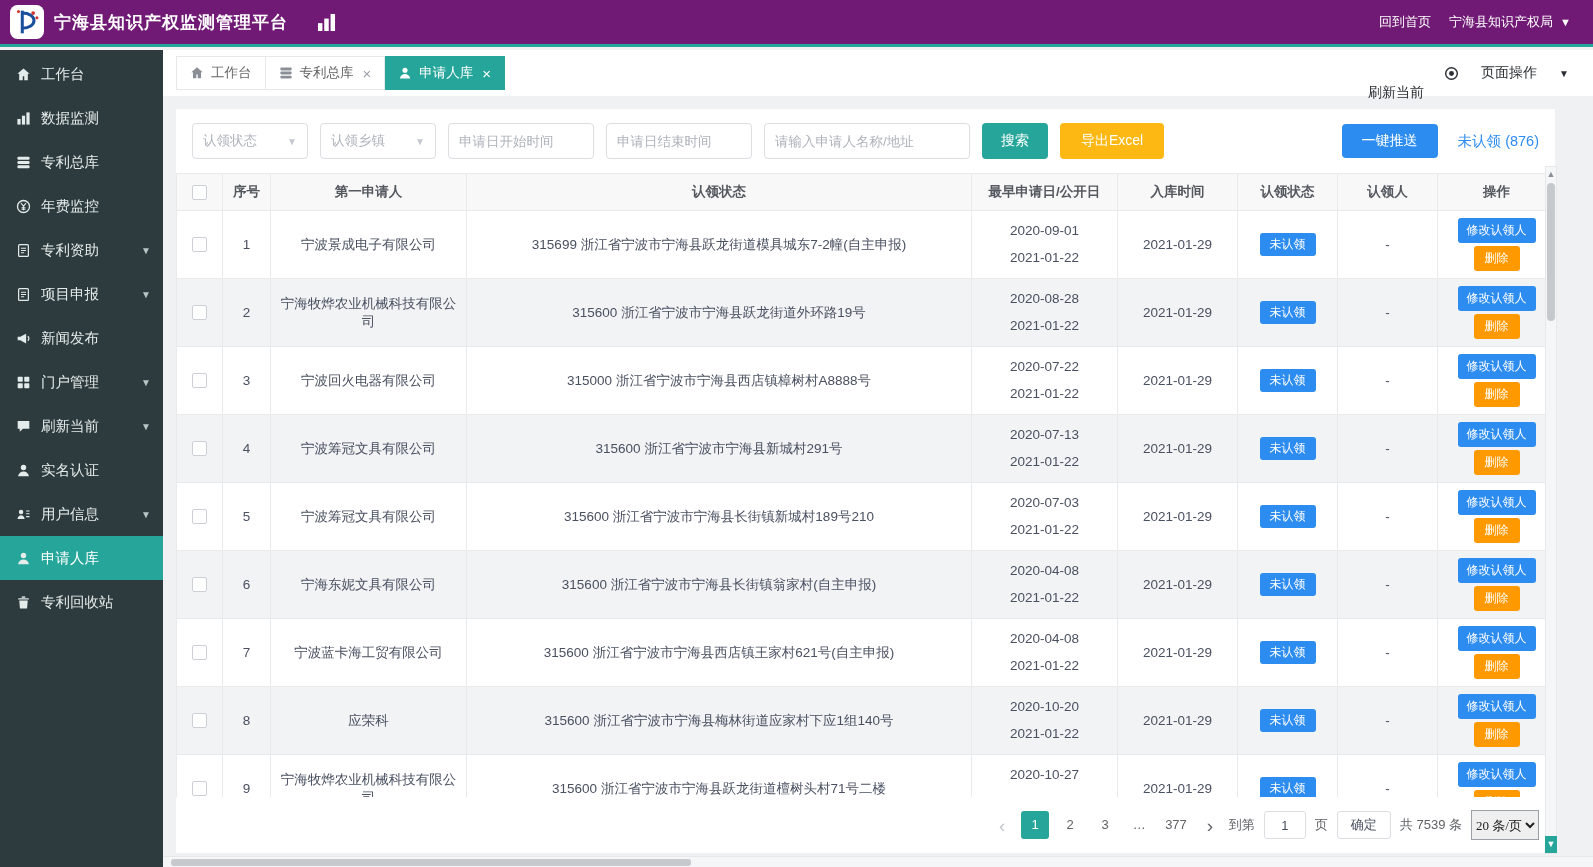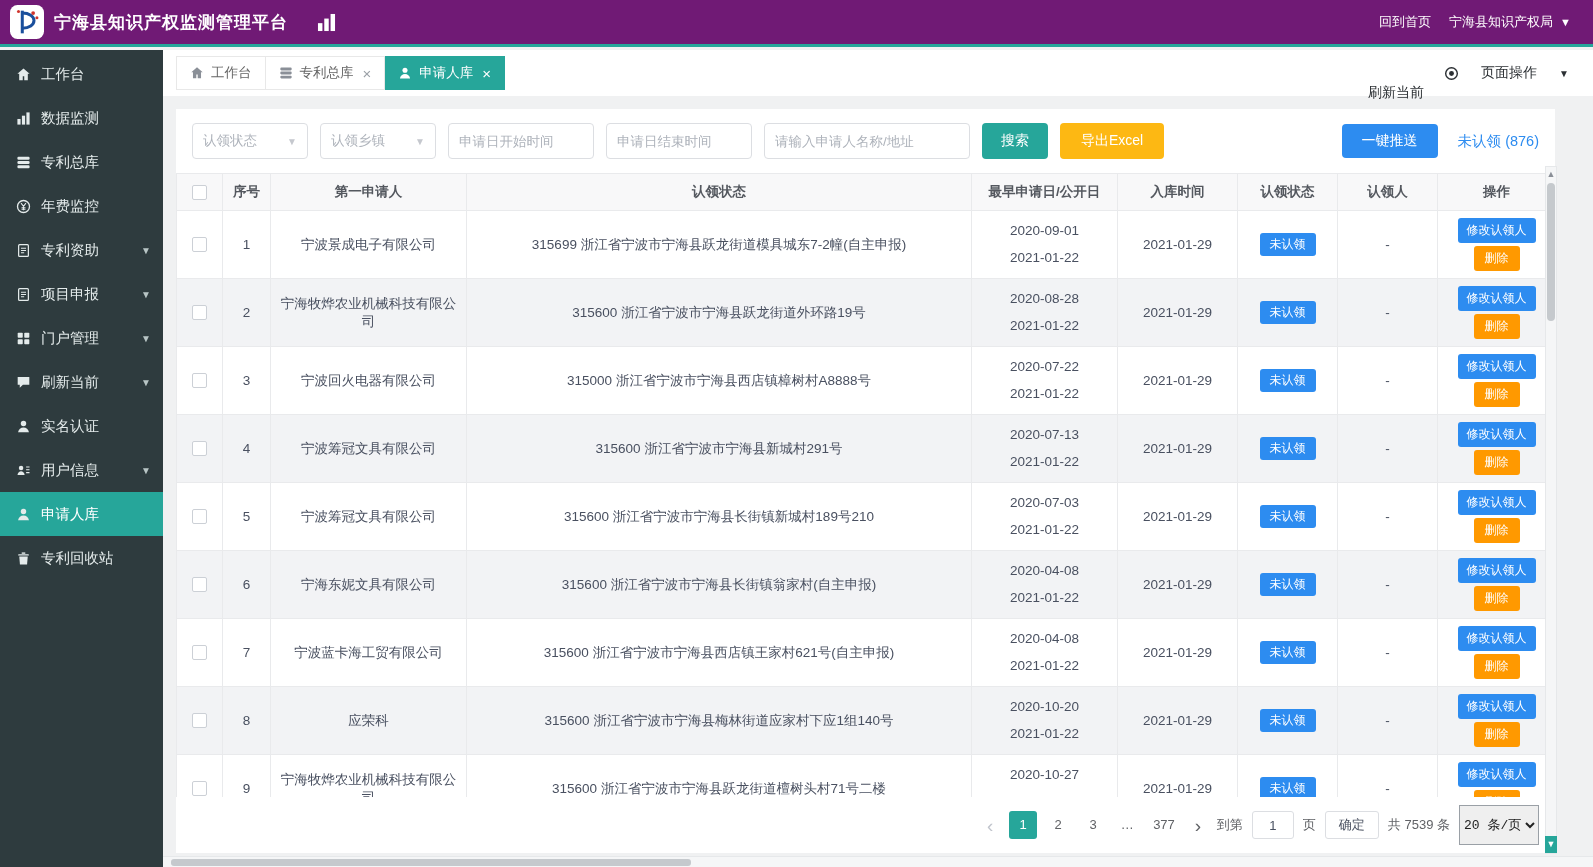--- a/index.html
+++ b/index.html
@@ -80,21 +80,21 @@
   .pager { position:absolute; left:0; right:0; bottom:0; height:56px; background:#fff; display:flex; align-items:center; justify-content:flex-end; gap:9px; padding:0 16px; font-size:13px; color:#606266; z-index:5; }
   .pg-pages { display:inline-flex; gap:7px; align-items:center; }
   .pg-btn { min-width:28px; height:28px; line-height:28px; text-align:center; border-radius:3px; cursor:pointer; padding:0 4px; color:#606266; }
   .pg-btn.active { background:#26a69a; color:#fff; }
   .pg-ellipsis { cursor:default; letter-spacing:2px; }
   .pg-arrow { font-size:19px; width:20px; text-align:center; cursor:pointer; line-height:1; }
   .pg-prev { color:#c0c4cc; }
   .pg-next { color:#606266; }
   .pg-input { width:42px; height:28px; border:1px solid #dcdee2; border-radius:3px; text-align:center; font-size:13px; color:#495060; outline:none; font-family:inherit; }
   .pg-confirm { height:28px; padding:0 13px; background:#fff; border:1px solid #dcdee2; border-radius:3px; font-size:13px; color:#495060; cursor:pointer; font-family:inherit; }
-  .pg-size { height:40px; border:1px solid #9aa0a6; font-size:13px; color:#222; font-family:Liberation Mono, monospace; }
+  .pg-size { height:30px; border:1px solid #9aa0a6; font-size:13px; color:#222; font-family:Liberation Serif, serif; }
 
   
   .vscroll { position:absolute; right:36px; top:166px; bottom:13px; width:12px; background:#f5f6f7; border:1px solid #e6e8ea; z-index:45; display:flex; flex-direction:column; align-items:center; }
   .vs-up { height:14px; font-size:9px; color:#8a8f97; line-height:15px; cursor:pointer; }
   .vs-thumb { width:8px; height:138px; background:#c5c9cd; border-radius:4px; margin-top:2px; cursor:pointer; }
   .vs-down { margin-top:auto; height:17px; width:12px; background:#26a69a; color:#fff; font-size:9px; text-align:center; line-height:17px; cursor:pointer; }
   .hscroll { position:absolute; left:163px; right:0; bottom:0; height:11px; background:#f5f6f7; border-top:1px solid #e6e8ea; z-index:44; }
   .hs-thumb { position:absolute; left:8px; top:2px; width:520px; height:7px; background:#c5c9cd; border-radius:3px; cursor:pointer; }
 </style>
 </head>
@@ -179,20 +179,29 @@
       </div>
       <div class="side-item">
         <span class="icon" style="width:15px;height:15px">
           <svg viewBox="0 0 16 16">
             <rect x="2.8" y="1.8" width="10.4" height="12.4" rx="1" fill="none" stroke="currentColor" stroke-width="1.3"></rect>
             <path d="M5.3 5.5h5.4M5.3 8h5.4M5.3 10.5h3.4" stroke="currentColor" stroke-width="1.1" fill="none"></path>
           </svg>
         </span>
         <span class="side-label">项目申报</span>
         <span class="side-caret">▼</span>
+      </div>
+      <div class="side-item">
+        <span class="icon" style="width:15px;height:15px">
+          <svg viewBox="0 0 16 16">
+            <path d="M1.8 6.2v3.6h2.7l6.3 3.4V2.8L4.5 6.2Z"></path>
+            <path d="M12.6 5.6a3.4 3.4 0 0 1 0 4.8" fill="none" stroke="currentColor" stroke-width="1.2"></path>
+          </svg>
+        </span>
+        <span class="side-label">新闻发布</span>
       </div>
       <div class="side-item">
         <span class="icon" style="width:15px;height:15px">
           <svg viewBox="0 0 16 16">
             <rect x="1.8" y="1.8" width="5.4" height="5.4" rx="0.8"></rect>
             <rect x="8.8" y="1.8" width="5.4" height="5.4" rx="0.8"></rect>
             <rect x="1.8" y="8.8" width="5.4" height="5.4" rx="0.8"></rect>
             <rect x="8.8" y="8.8" width="5.4" height="5.4" rx="0.8"></rect>
           </svg>
         </span>

